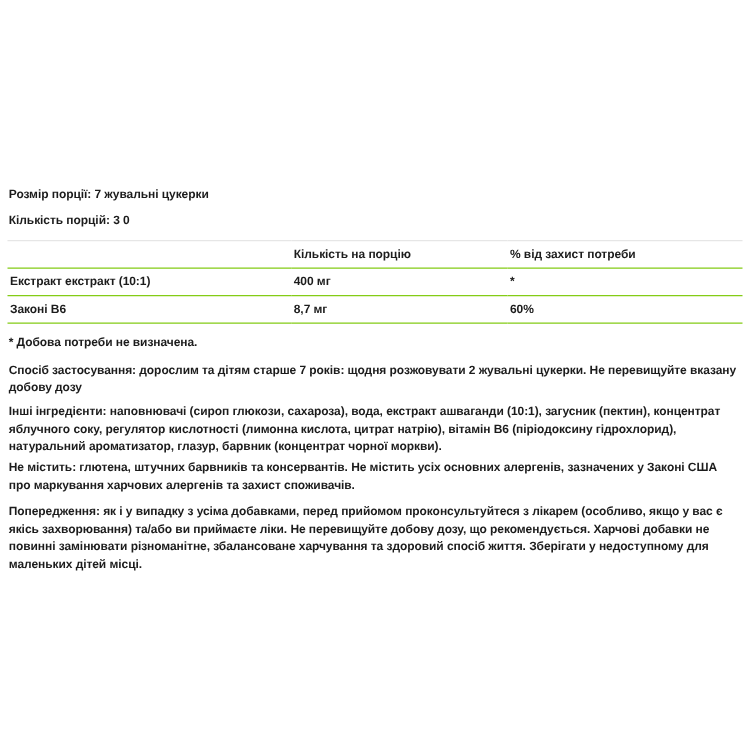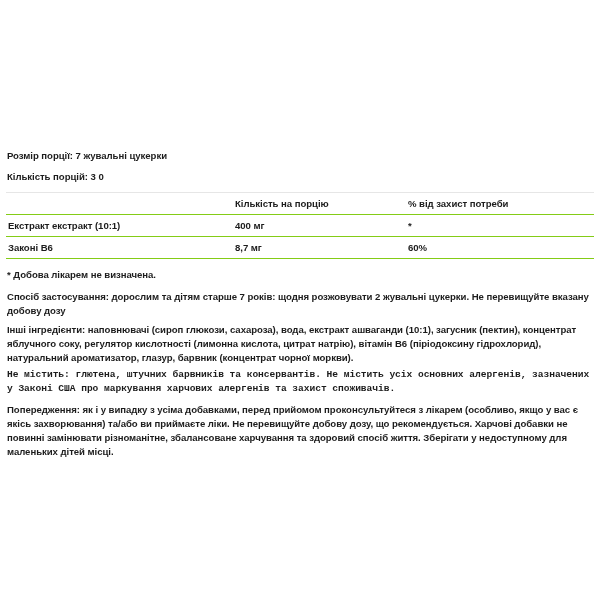--- a/index.html
+++ b/index.html
@@ -52,21 +52,21 @@
     table.facts th.c2, table.facts td.c2 { width: 171px; }
     table.facts th.c3, table.facts td.c3 { width: auto; }
 
     .para {
       margin: 0;
       line-height: 14px;
     }
     .footnote { margin-top: 9px; margin-bottom: 8px; }
     .usage { margin-bottom: 5px; }
     .ingredients { margin-bottom: 3px; }
-    .free-from { margin-bottom: 7px; font-family: Liberation Mono, monospace; }
+    .free-from { margin-bottom: 7px; }
   </style>
 </head>
 <body>
 
 <div class="content">
   <p class="line-item serving-size">Розмір порції: 7 жувальні цукерки</p>
   <p class="line-item servings-count">Кількість порцій: 3 0</p>
 
   <table class="facts">
     <thead>
@@ -83,18 +83,18 @@
         <td class="c3">*</td>
       </tr>
       <tr>
         <td class="c1">Законі B6</td>
         <td class="c2">8,7 мг</td>
         <td class="c3">60%</td>
       </tr>
     </tbody>
   </table>
 
-  <p class="para footnote">* Добова лікарем не визначена.</p>
+  <p class="para footnote">* Добова потреби не визначена.</p>
   <p class="para usage">Спосіб застосування: дорослим та дітям старше 7 років: щодня розжовувати 2 жувальні цукерки. Не перевищуйте вказану добову дозу</p>
   <p class="para ingredients">Інші інгредієнти: наповнювачі (сироп глюкози, сахароза), вода, екстракт ашваганди (10:1), загусник (пектин), концентрат яблучного соку, регулятор кислотності (лимонна кислота, цитрат натрію), вітамін B6 (піріодоксину гідрохлорид), натуральний ароматизатор, глазур, барвник (концентрат чорної моркви).</p>
   <p class="para free-from">Не містить: глютена,  штучних барвників та консервантів.  Не містить усіх основних алергенів, зазначених у Законі США про маркування харчових алергенів та захист споживачів.</p>
   <p class="para warning">Попередження: як і у випадку з усіма добавками, перед прийомом проконсультуйтеся з лікарем (особливо, якщо у вас є якісь захворювання) та/або ви приймаєте ліки. Не перевищуйте добову дозу, що рекомендується. Харчові добавки не повинні замінювати різноманітне, збалансоване харчування та здоровий спосіб життя. Зберігати у недоступному для маленьких дітей місці.</p>
 </div>
 
 </body></html>

